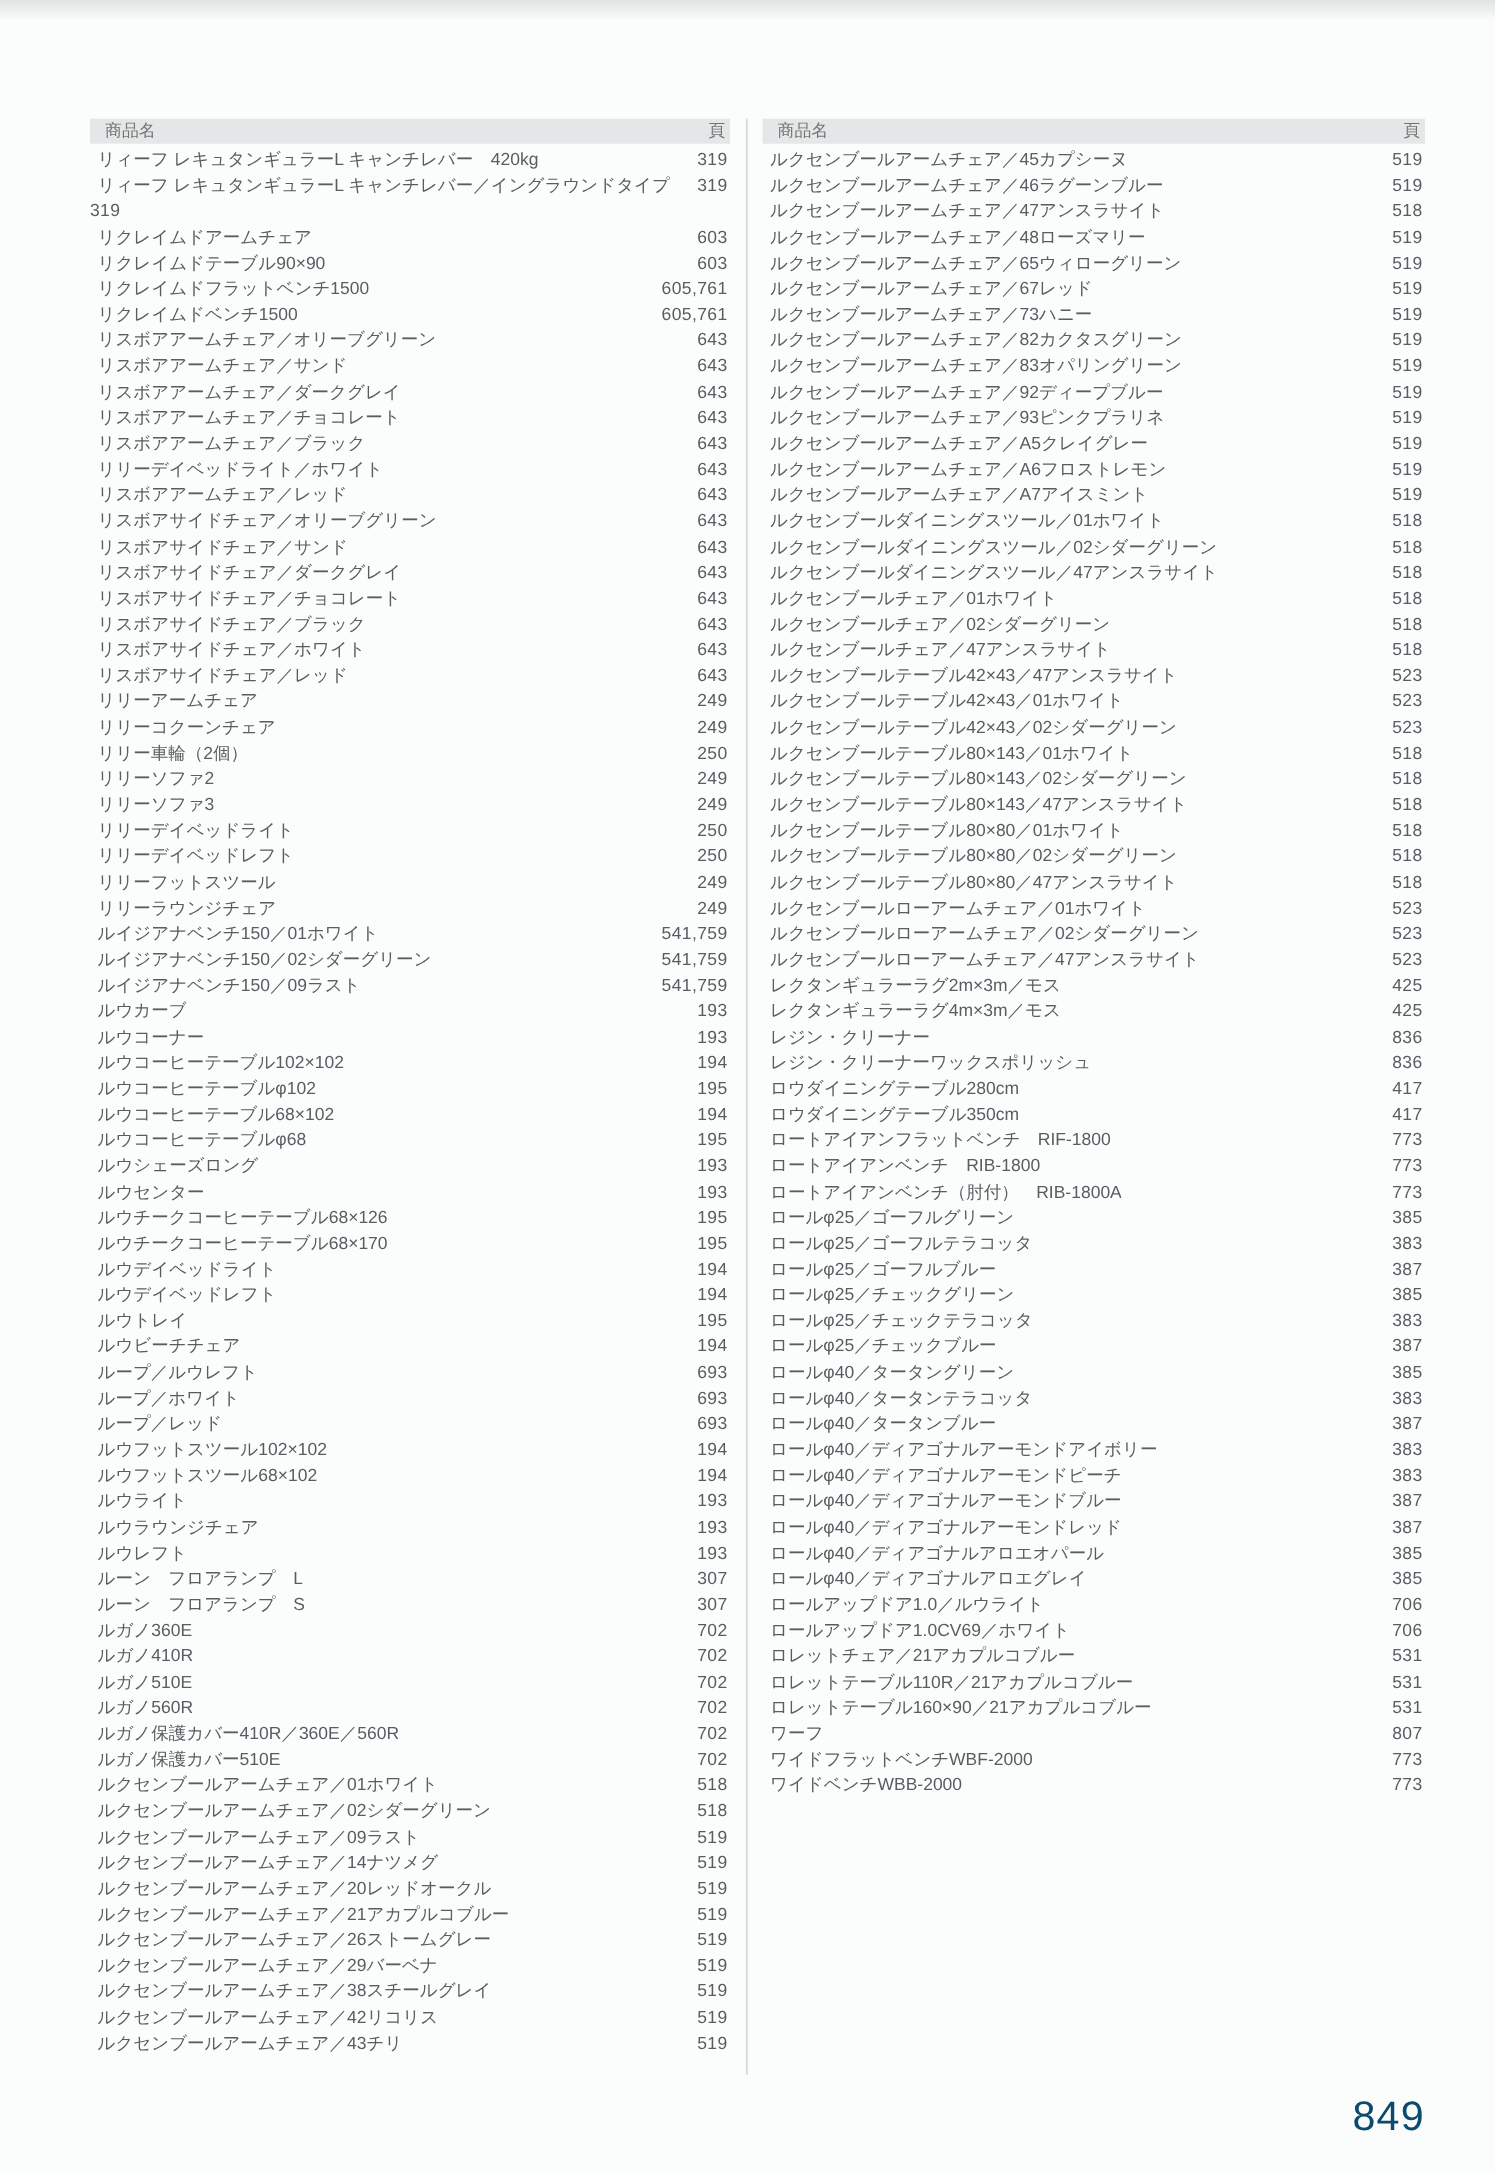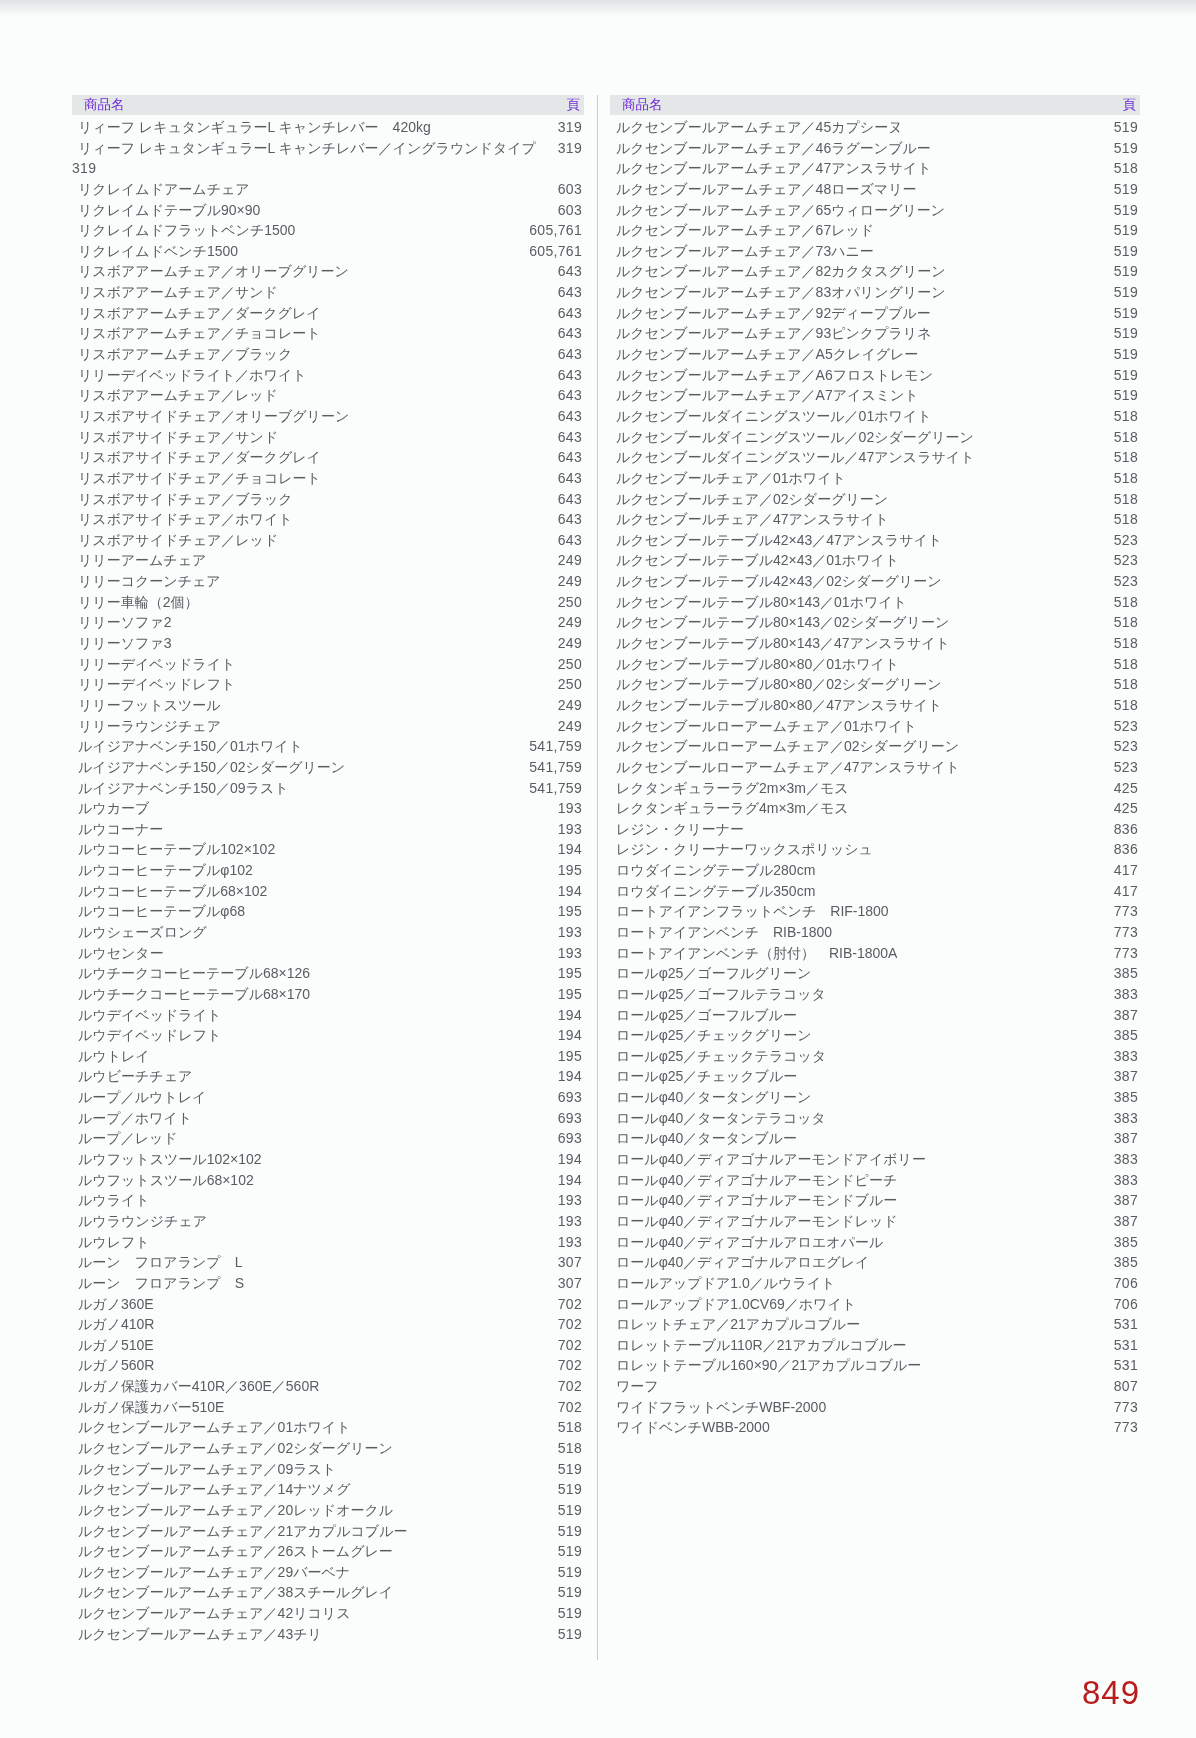--- a/index.html
+++ b/index.html
@@ -16,37 +16,37 @@
     position:absolute;left:0;top:0;width:100%;height:16px;
     background:linear-gradient(#dfe3e3,rgba(251,252,252,0));
   }
   .col{position:absolute;top:95px;}
   .col-left{left:72px;width:512px;}
   .col-right{left:610px;width:530px;}
   .hdr{
     display:flex;align-items:center;justify-content:space-between;
     height:20px;background:#e4e7e7;
     padding:0 4px 0 12px;box-sizing:border-box;
-    font-size:13.5px;color:#6d28d9;
+    font-size:13.5px;color:#737373;
   }
   .rows{margin-top:2px;}
   .row{
     display:flex;align-items:center;justify-content:space-between;
     height:20.65px;font-size:14px;line-height:20.65px;
     white-space:nowrap;
   }
   .rname{padding-left:6px;overflow:hidden;}
   .rpage{padding-right:2px;text-align:right;letter-spacing:0.3px;}
   .divider{
     position:absolute;left:597px;top:95px;width:1px;height:1565px;
     background:#c6cbcb;
   }
   .folio{
     position:absolute;right:56px;bottom:26px;
-    font-size:33px;color:#b91c1c;letter-spacing:1px;
+    font-size:33px;color:#0c4a6e;letter-spacing:1px;
   }
 </style>
 </head>
 <body>
 
 <div class="page">
 
   <div class="col col-left">
     <div class="hdr">
       <span>商品名</span>
@@ -235,21 +235,21 @@
       </div>
         <div class="row">
         <span class="rname">ルウトレイ</span>
         <span class="rpage">195</span>
       </div>
         <div class="row">
         <span class="rname">ルウビーチチェア</span>
         <span class="rpage">194</span>
       </div>
         <div class="row">
-        <span class="rname">ループ／ルウトレイ</span>
+        <span class="rname">ループ／ルウレフト</span>
         <span class="rpage">693</span>
       </div>
         <div class="row">
         <span class="rname">ループ／ホワイト</span>
         <span class="rpage">693</span>
       </div>
         <div class="row">
         <span class="rname">ループ／レッド</span>
         <span class="rpage">693</span>
       </div>

